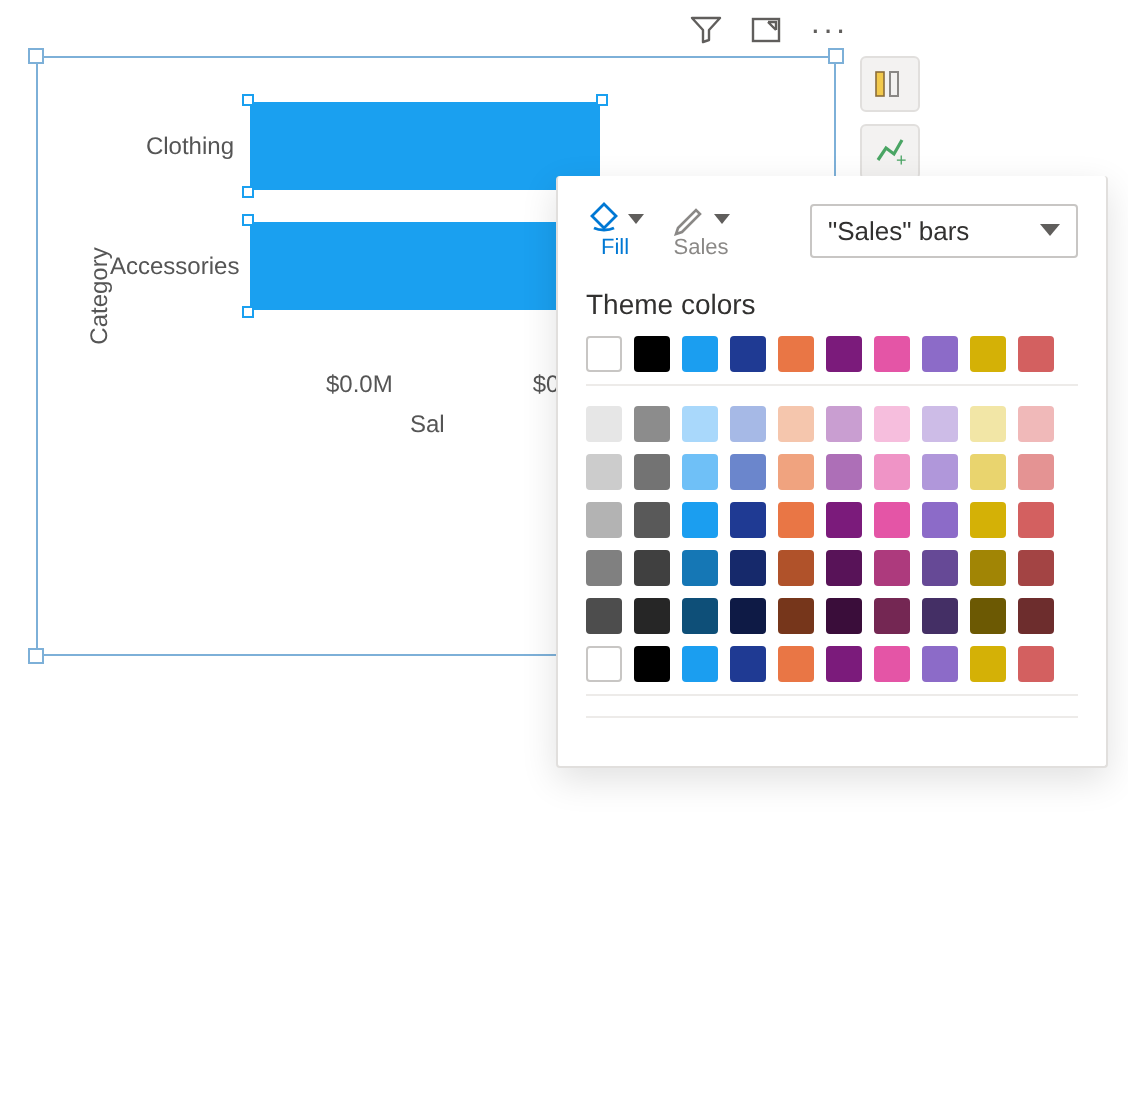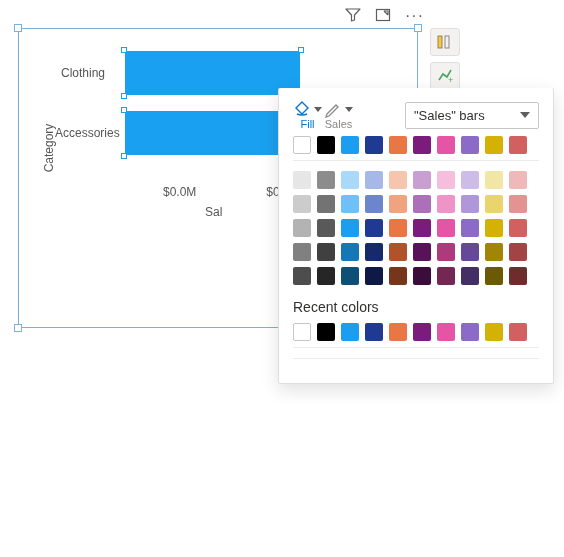--- a/index.html
+++ b/index.html
@@ -64,21 +64,21 @@
     transform: translateY(-50%) rotate(-90deg);
     transform-origin: center;
     font-size: 12px;
     color: #555;
   }
   .cat-row {
     display: flex; align-items: center; height: 60px;
   }
   .cat-label {
     width: 70px; text-align: right; font-size: 12px; color: #555;
-    padding-right: 20px;
+    padding-right: 8px;
   }
   .bar {
     height: 44px;
     background: #1aa0f0;
     position: relative;
   }
   .bar .grab {
     position: absolute; width: 6px; height: 6px; background: #fff;
     border: 1px solid #1aa0f0;
   }
@@ -119,21 +119,21 @@
     top: 88px; left: 278px;
     width: 276px;
     background: #fff;
     border: 1px solid #e1dfdd;
     border-top: none;
     border-radius: 2px;
     box-shadow: 0 6px 18px rgba(0,0,0,.12);
     padding: 12px 14px 14px 14px;
   }
   .pop-header {
-    display: flex; align-items: center; gap: 2px; margin-bottom: 6px;
+    display: flex; align-items: center; gap: 14px; margin-bottom: 6px;
   }
   .ph-btn {
     display: flex; flex-direction: column; align-items: center;
     font-size: 11px; color: #8a8886;
   }
   .ph-btn.active { color: #0078d4; }
   .ph-btn .icon-row { display: flex; align-items: center; gap: 1px; }
   .ph-btn .caret {
     width: 0; height: 0; border-left: 4px solid transparent;
     border-right: 4px solid transparent; border-top: 5px solid #605e5c;
@@ -271,20 +271,21 @@
       </span>
       <span>Sales</span>
     </div>
 
     <div class="scope-select">
       <span>"Sales" bars</span>
       <span class="chev"></span>
     </div>
   </div>
 
+  <div class="section-label">Theme colors</div>
   <div id="theme-row" class="swatch-row">
       <div class="sw white" title="#ffffff" style="background: rgb(255, 255, 255);"></div>
       <div class="sw" title="#000000" style="background: rgb(0, 0, 0);"></div>
       <div class="sw" title="#1b9ef0" style="background: rgb(27, 158, 240);"></div>
       <div class="sw" title="#1f3a93" style="background: rgb(31, 58, 147);"></div>
       <div class="sw" title="#e97645" style="background: rgb(233, 118, 69);"></div>
       <div class="sw" title="#7b1b7b" style="background: rgb(123, 27, 123);"></div>
       <div class="sw" title="#e455a6" style="background: rgb(228, 85, 166);"></div>
       <div class="sw" title="#8c6bc8" style="background: rgb(140, 107, 200);"></div>
       <div class="sw" title="#d4b106" style="background: rgb(212, 177, 6);"></div>
@@ -347,21 +348,20 @@
         <div class="sw" title="#0e1a45" style="background: rgb(14, 26, 69);"></div>
         <div class="sw" title="#76361b" style="background: rgb(118, 54, 27);"></div>
         <div class="sw" title="#3a0d3a" style="background: rgb(58, 13, 58);"></div>
         <div class="sw" title="#742753" style="background: rgb(116, 39, 83);"></div>
         <div class="sw" title="#442f65" style="background: rgb(68, 47, 101);"></div>
         <div class="sw" title="#6c5903" style="background: rgb(108, 89, 3);"></div>
         <div class="sw" title="#6d2d2d" style="background: rgb(109, 45, 45);"></div>
       </div>
     </div>
 
-  <div class="section-label">Recent colors</div>
   <div id="recent-row" class="swatch-row">
       <div class="sw white" title="#ffffff" style="background: rgb(255, 255, 255);"></div>
       <div class="sw" title="#000000" style="background: rgb(0, 0, 0);"></div>
       <div class="sw" title="#1b9ef0" style="background: rgb(27, 158, 240);"></div>
       <div class="sw" title="#1f3a93" style="background: rgb(31, 58, 147);"></div>
       <div class="sw" title="#e97645" style="background: rgb(233, 118, 69);"></div>
       <div class="sw" title="#7b1b7b" style="background: rgb(123, 27, 123);"></div>
       <div class="sw" title="#e455a6" style="background: rgb(228, 85, 166);"></div>
       <div class="sw" title="#8c6bc8" style="background: rgb(140, 107, 200);"></div>
       <div class="sw" title="#d4b106" style="background: rgb(212, 177, 6);"></div>

